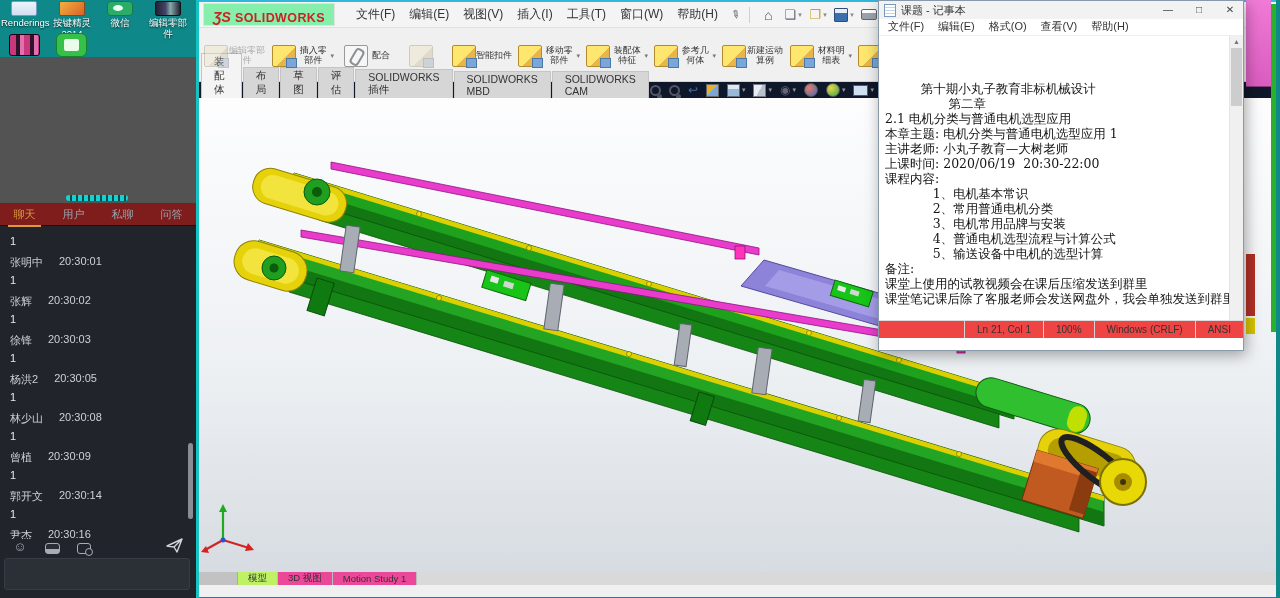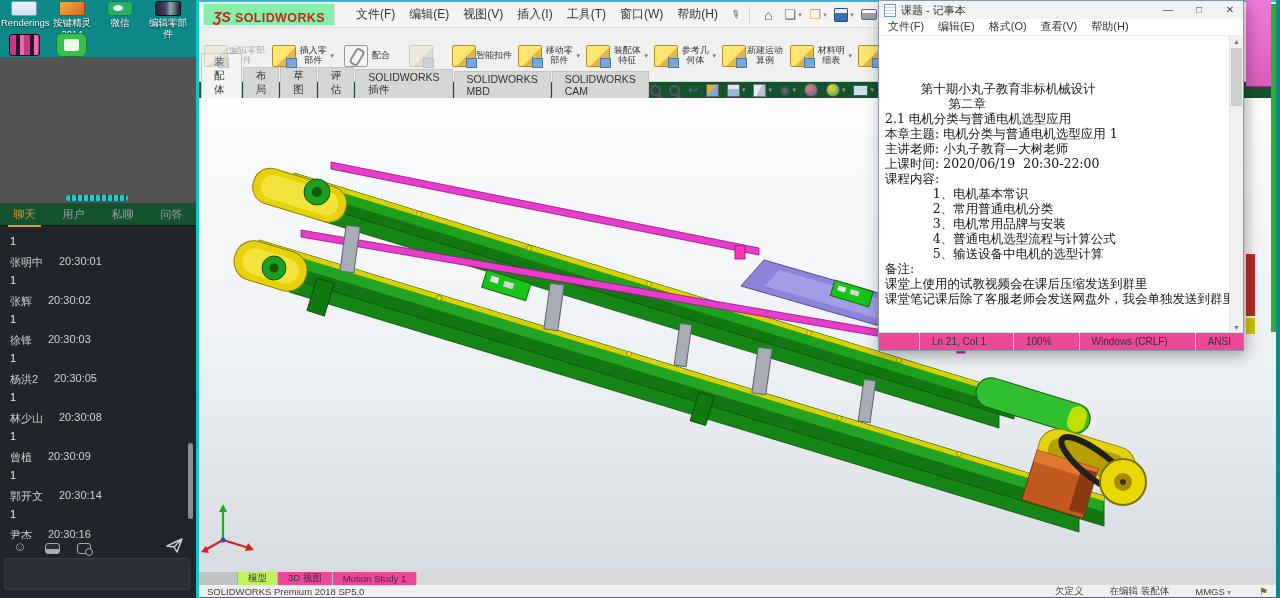--- a/index.html
+++ b/index.html
@@ -21,21 +21,21 @@
   [data-name="shortcut-b-icon"]{left:56px;top:33px;width:29px;height:22px;background:#35c04a;border:1px solid #1c8030;border-radius:6px;}
   [data-name="shortcut-b-icon"]::before{content:"";position:absolute;left:7px;top:5px;width:15px;height:12px;background:#eafbe9;border-radius:2px;}
 
   
   .video{position:absolute;left:0;top:57px;width:196px;height:146px;background:#535353;border-bottom:1px solid #2c2f33;}
   .micbar{position:absolute;left:66px;bottom:2px;width:62px;height:6px;border-radius:4px;
           background:repeating-linear-gradient(90deg,#17d0d0 0 4px,#0a4a4a 4px 6px);}
 
   
   .chat{position:absolute;left:0;top:203px;width:196px;height:395px;background:#21252b;}
-  .chattabs{height:22px;display:flex;align-items:center;background:#14532d;border-bottom:1px solid #101316;}
+  .chattabs{height:22px;display:flex;align-items:center;background:#7f1d1d;border-bottom:1px solid #101316;}
   .chtab{flex:1;text-align:center;font-size:11px;color:#9aa1aa;position:relative;cursor:default;}
   .chtab.active{color:#d79b3c;}
   .chtab.active::after{content:"";position:absolute;left:8px;right:8px;bottom:-5px;height:2px;background:#d79b3c;}
   .msgs{position:absolute;top:24px;left:0;right:0;height:312px;padding:4px 10px;overflow:hidden;box-sizing:border-box;}
   .msg{margin-bottom:8px;}
   .msg-head{font-size:11px;color:#ccd1d7;display:flex;gap:16px;}
   .mname:empty,.mtime:empty{display:none;}
   .mtext{font-size:11px;color:#e6e9ed;margin-top:4px;}
   .chscroll{position:absolute;right:3px;top:240px;width:5px;height:76px;background:#9ba0a7;border-radius:3px;opacity:.85;}
   .chatbar{position:absolute;left:0;top:336px;width:100%;height:17px;display:flex;align-items:center;padding:0 12px;box-sizing:border-box;gap:17px;}
@@ -93,21 +93,21 @@
   [data-name="mate-icon"]{background:#f6f6f6;border-color:#999;}
   [data-name="mate-icon"]::after{display:none;}
   [data-name="mate-icon"]::before{content:"";position:absolute;left:7px;top:2px;width:6px;height:14px;border:2px solid #8a8f96;border-radius:4px;transform:rotate(30deg);}
   [data-name="instant3d-icon"]{background:linear-gradient(135deg,#ffe14a,#caa520);}
   [data-name="instant3d-icon"]::after{display:none;}
   [data-name="instant3d-icon"]::before{content:"";position:absolute;left:2px;top:8px;width:18px;height:2px;background:#6e5a10;transform:rotate(-35deg);}
   [data-name="take-snapshot-icon"]{background:#6a6f76;border-color:#43474d;}
   [data-name="take-snapshot-icon"]::after{width:10px;height:10px;border-radius:50%;right:5px;bottom:4px;background:radial-gradient(circle,#cfd4da 40%,#6a6f76 45%);border-color:#3a3e44;}
 
   
-  .tabstrip{height:17px;background:#14532d;display:flex;align-items:flex-end;border-bottom:1px solid #c8c8c8;padding-left:2px;}
+  .tabstrip{height:17px;background:#0f172a;display:flex;align-items:flex-end;border-bottom:1px solid #c8c8c8;padding-left:2px;}
   .ctab{font-size:10.5px;color:#333;padding:1px 12px 2px;border:1px solid #c4c4c4;border-bottom:none;background:#d6d6d6;margin-right:1px;cursor:default;}
   .ctab.active{background:#f4f4f4;}
   .viewbar{margin-left:auto;margin-right:402px;display:flex;align-items:center;gap:8px;padding-bottom:2px;}
   .vbtn{display:flex;align-items:center;color:#556;font-size:11px;}
   .vbtn.hasdrop::after{content:"▾";font-size:7px;color:#999;margin-left:2px;}
   .vbtn::before{display:inline-block;}
   [data-name="zoom-fit-icon"]::before,[data-name="zoom-area-icon"]::before{content:"";width:7px;height:7px;border:2px solid #556;border-radius:50%;box-shadow:4px 6px 0 -3px #556;}
   [data-name="previous-view-icon"]::before{content:"↩";font-size:12px;color:#4a6a9a;}
   [data-name="section-view-icon"]::before{content:"";width:11px;height:11px;border:1px solid #666;background:linear-gradient(135deg,#e8b028 50%,#7aa7d8 50%);}
   [data-name="view-orientation-icon"]::before{content:"";width:11px;height:11px;border:1px solid #667;background:linear-gradient(#dfe9f4 0 4px,#9ab8d8 4px);}
@@ -142,21 +142,21 @@
   .nptitle-text{flex:1;}
   .npbtn{width:26px;height:18px;text-align:center;font-size:10px;color:#444;line-height:18px;cursor:default;}
   .npmenus{height:16px;display:flex;font-size:11px;color:#333;padding-left:2px;background:#fff;border-bottom:1px solid #eee;}
   .npmenu{padding:0 7px;cursor:default;}
   .npbody{position:absolute;top:35px;left:0;right:13px;bottom:17px;overflow:hidden;font-family:"DejaVu Serif",serif;
           font-size:12.5px;line-height:15px;white-space:pre;color:#141414;padding-left:6px;}
   .npscroll{position:absolute;top:35px;right:0;width:13px;bottom:17px;background:#f0f0f0;border-left:1px solid #e4e4e4;}
   .nparrow{position:absolute;left:0;width:13px;height:11px;color:#777;font-size:7px;text-align:center;line-height:11px;}
   .nparrow.up{top:0;}.nparrow.down{bottom:0;}
   .npthumb{position:absolute;top:12px;left:1px;right:1px;height:58px;background:#cdcdcd;}
-  .npstatus{position:absolute;bottom:0;left:0;right:0;height:17px;background:#ec4899;border-top:1px solid #dcdcdc;display:flex;align-items:center;font-size:10px;color:#333;gap:15px;}
+  .npstatus{position:absolute;bottom:12px;left:0;right:0;height:17px;background:#ef4444;border-top:1px solid #dcdcdc;display:flex;align-items:center;font-size:10px;color:#333;}
   .nps{border-left:1px solid #d4d4d4;padding:0 12px;height:100%;display:flex;align-items:center;}
   .nps-spacer{flex:1;}
 </style>
 </head>
 <body>
 
 <div id="stage" data-name="screen">
 
   <div class="dicons" data-name="desktop-icons">
 
@@ -517,28 +517,20 @@
     <div class="doctabs" data-name="document-tab-bar">
       <div class="splitterbox" data-name="tab-splitter"></div>
       <div style="display:flex;" data-name="document-tabs">
 
       <div class="dtab active" data-name="document-tab">模型</div>
           <div class="dtab" data-name="document-tab">3D 视图</div>
           <div class="dtab" data-name="document-tab">Motion Study 1</div>
         </div>
     </div>
 
-    <div class="statusbar" data-name="solidworks-statusbar">
-      <span data-name="product-version-label">SOLIDWORKS Premium 2018 SP5.0</span>
-      <span class="st-spacer"></span>
-      <span class="st" data-name="definition-status">欠定义</span>
-      <span class="st" data-name="editing-status">在编辑 装配体</span>
-      <span class="st st-units" data-name="units-dropdown">MMGS</span>
-      <span class="st-flag" data-name="custom-status-icon">⚑</span>
-    </div>
     <div class="bluebar" data-name="window-bottom-border"></div>
   </div>
 
   <div class="frag frag-pink" data-name="window-fragment"></div>
   <div class="frag frag-green" data-name="model-fragment-green"></div>
   <div class="frag frag-red" data-name="model-fragment-red"></div>
   <div class="frag frag-yellow" data-name="model-fragment-yellow"></div>
 
   <div class="gapline" data-name="panel-divider"></div>
   <div class="rightstrip" data-name="desktop-edge"></div>

